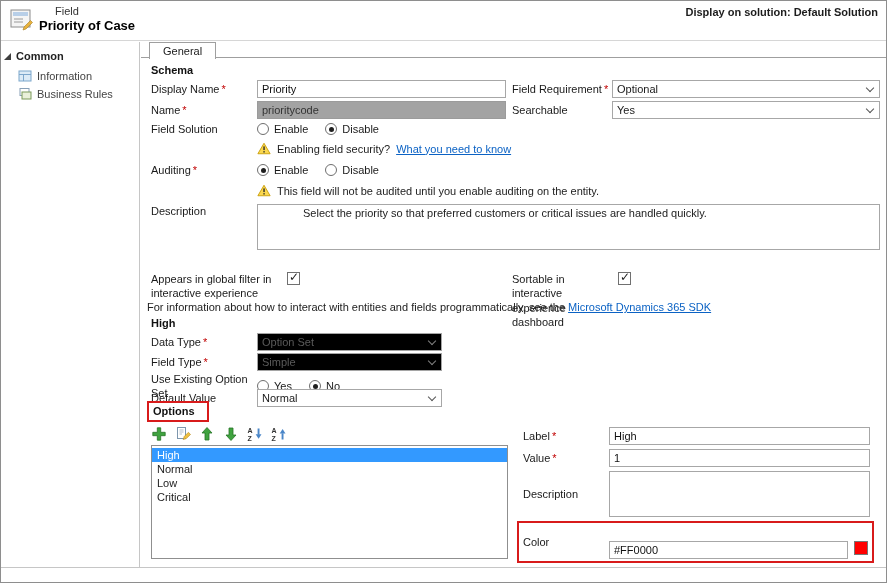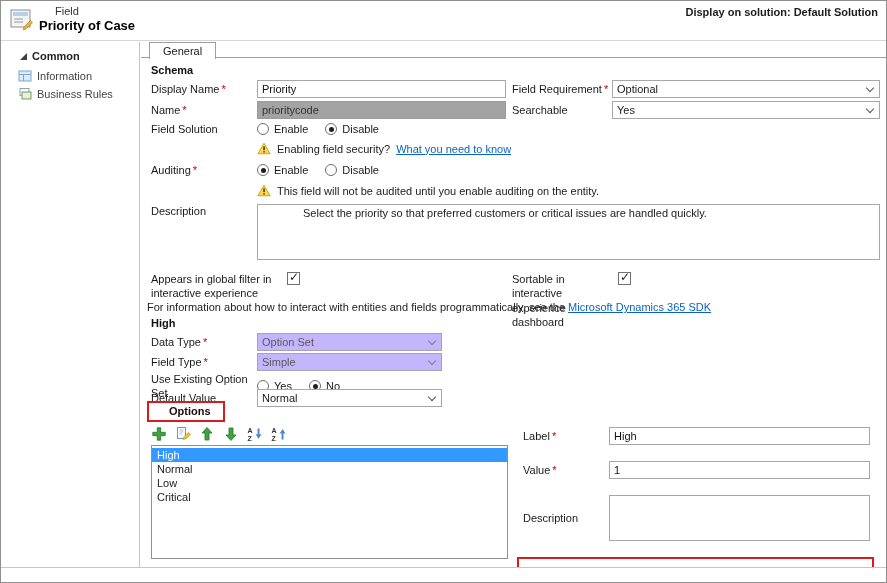--- a/index.html
+++ b/index.html
@@ -9,21 +9,21 @@
 
   
   .header { position:absolute; top:0; left:0; right:0; height:40px; border-bottom:1px solid #d6d6d6; background:#fff; }
   .hdr-icon { position:absolute; left:9px; top:7px; }
   .hdr-type { position:absolute; left:38px; top:4px; color:#333;padding-left:16px; }
   .hdr-title { position:absolute; left:38px; top:17px; font-size:13px; font-weight:bold; color:#000; }
   .hdr-solution { position:absolute; right:8px; top:5px; font-weight:bold; color:#1c1c1c; }
 
   
   .sidebar { position:absolute; left:0; top:41px; width:139px; bottom:15px; border-right:1px solid #c6c6c6; background:#fff; }
-  .tree-root { display:flex; align-items:center; gap:5px; padding:8px 0 5px 3px; font-weight:bold; color:#222;margin-left:16px; }
+  .tree-root { display:flex; align-items:center; gap:5px; padding:8px 0 5px 3px; font-weight:bold; color:#222; }
   .expander { width:0; height:0; border-left:7px solid transparent; border-bottom:7px solid #3f3f3f; }
   .tree-item { display:flex; align-items:center; gap:5px; padding:2px 0 2px 17px; color:#444; cursor:default; }
 
   
   .main { position:absolute; left:140px; top:40px; right:0; bottom:15px; background:#fff; }
   .tabbar { position:relative; height:17px; border-bottom:1px solid #9f9f9f; }
   .tab { position:absolute; left:8px; top:1px; height:17px; padding:2px 13px 0; background:#fff; border:1px solid #9f9f9f; border-bottom:none; z-index:2; }
   .content { position:absolute; left:0; right:0; top:17px; bottom:0; overflow:hidden; }
 
   .section-heading { position:absolute; left:10px; font-weight:bold; color:#111; }
@@ -33,48 +33,48 @@
   .flabel { color:#1a1a1a; line-height:1.3; }
   .req { color:#c00000; margin-left:2px; }
   .fcell { padding-right:6px; }
   .fcell.last { padding-right:0; }
 
   .ti { width:100%; height:18px; border:1px solid #a7a7a7; padding:0 4px; font:inherit; color:#111; background:#fff; }
   .ti.gray { background:#a3a3a3; border-color:#9b9b9b; color:#333; }
   .ta { width:100%; border:1px solid #a7a7a7; font:inherit; resize:none; padding:2px 4px; color:#222; }
 
   .select { position:relative; height:18px; border:1px solid #a7a7a7; background:#fff; padding:2px 18px 0 4px; overflow:hidden; white-space:nowrap; cursor:default; }
-  .select.disabled { background:#c4b5fd; color:#5a5a5a; border-color:#a5a5a5; }
+  .select.disabled { background:#000000; color:#5a5a5a; border-color:#a5a5a5; }
   .select.narrow { width:185px; }
   .chev { position:absolute; right:6px; top:4px; width:6px; height:6px; border-right:1.5px solid #555; border-bottom:1.5px solid #555; transform:rotate(45deg); }
   .select.disabled .chev { border-color:#808080; }
 
   .radio-group { display:flex; align-items:flex-start; gap:5px; grid-column:2 / 5; }
   .radio { width:12px; height:12px; border:1px solid #6e6e6e; border-radius:50%; display:inline-block; position:relative; background:#fff; flex:0 0 auto; }
   .radio.checked::after { content:""; position:absolute; left:3px; top:3px; width:5px; height:5px; border-radius:50%; background:#1f1f1f; }
   .rlabel { margin-right:12px; }
 
   .checkbox { width:13px; height:13px; border:1px solid #707070; display:inline-block; position:relative; background:#fff; }
   .checkbox.checked::after { content:"\2713"; position:absolute; left:1px; top:-3px; font-size:12px; color:#222; }
 
   .warning { display:flex; align-items:center; gap:6px; grid-column:2 / 5; color:#222; }
   .link { color:#0b62c4; text-decoration:underline; cursor:pointer; }
   .sdkline { position:absolute; left:6px; color:#222; }
 
   
-  .opt-heading-box { position:absolute; left:6px; border:2px solid #d81b1b; padding:2px 12px 3px 20px; font-weight:bold; color:#111; }
+  .opt-heading-box { position:absolute; left:6px; border:2px solid #d81b1b; padding:2px 12px 3px 4px; font-weight:bold; color:#111; }
   .editor { position:absolute; left:10px; right:6px; height:142px; }
   .toolbar { position:absolute; left:0; top:0; height:18px; display:flex; gap:8px; align-items:center; }
   .tbtn { width:16px; height:16px; display:inline-block; cursor:pointer; }
   .listbox { position:absolute; left:0; top:20px; width:357px; height:114px; border:1px solid #8f8f8f; background:#fff; overflow:hidden; padding-top:2px; }
   .opt-item { height:14px; line-height:14px; padding:0 5px; cursor:default; color:#222; }
   .opt-item.selected { background:#3399ff; color:#fff; }
 
   .detail { position:absolute; left:372px; top:2px; right:10px; }
-  .drow { display:grid; grid-template-columns:86px 1fr; align-items:center; margin-bottom:16px; }
+  .drow { display:grid; grid-template-columns:86px 1fr; align-items:center; margin-bottom:4px; }
   .annot-color { border:2px solid #d81b1b; padding:2px 4px; margin-left:-6px; margin-right:-4px; margin-top:2px; }
   .color-cell { display:flex; align-items:flex-start; gap:6px;margin-top:16px; }
   .color-cell .ti { flex:1; }
   .swatch { width:14px; height:14px; border:1px solid #777; background:#f00; flex:0 0 auto; cursor:pointer; }
 
   .footer-line { position:absolute; left:0; right:0; bottom:14px; border-top:1px solid #c6c6c6; }
 </style>
 </head>
 <body>
 
@@ -181,21 +181,21 @@
             <rect x="7.3" y="4.6" width="1.5" height="4.2" fill="#222"></rect>
             <rect x="7.3" y="10" width="1.5" height="1.6" fill="#222"></rect>
           </svg>
           <span>This field will not be audited until you enable auditing on the entity.</span>
         </div>
       </div>
 
       <div class="row" style="top:146px; align-items:start">
         <label class="flabel">Description</label>
         <div style="grid-column:2 / 5">
-          <textarea class="ta" style="height: 56px; padding-left: 45px;">Select the priority so that preferred customers or critical issues are handled quickly.</textarea>
+          <textarea class="ta" style="height: 46px; padding-left: 45px;">Select the priority so that preferred customers or critical issues are handled quickly.</textarea>
         </div>
       </div>
 
       <div class="row checksrow" style="top:214px">
         <label class="flabel">Appears in global filter in interactive experience</label>
         <div><span class="checkbox checked"></span></div>
         <label class="flabel">Sortable in interactive experience dashboard</label>
         <div style="padding-left:6px"><span class="checkbox checked"></span></div>
       </div>
 

